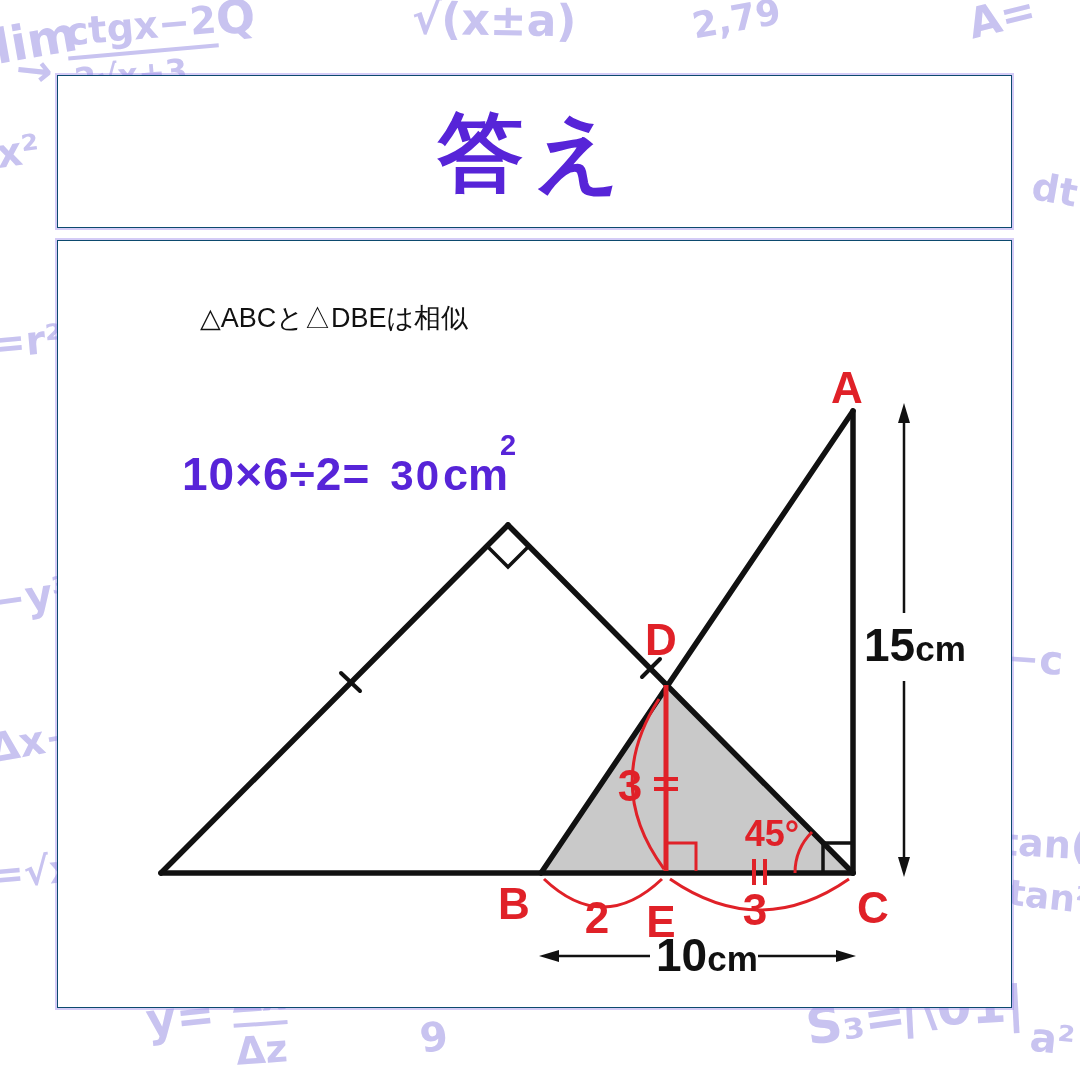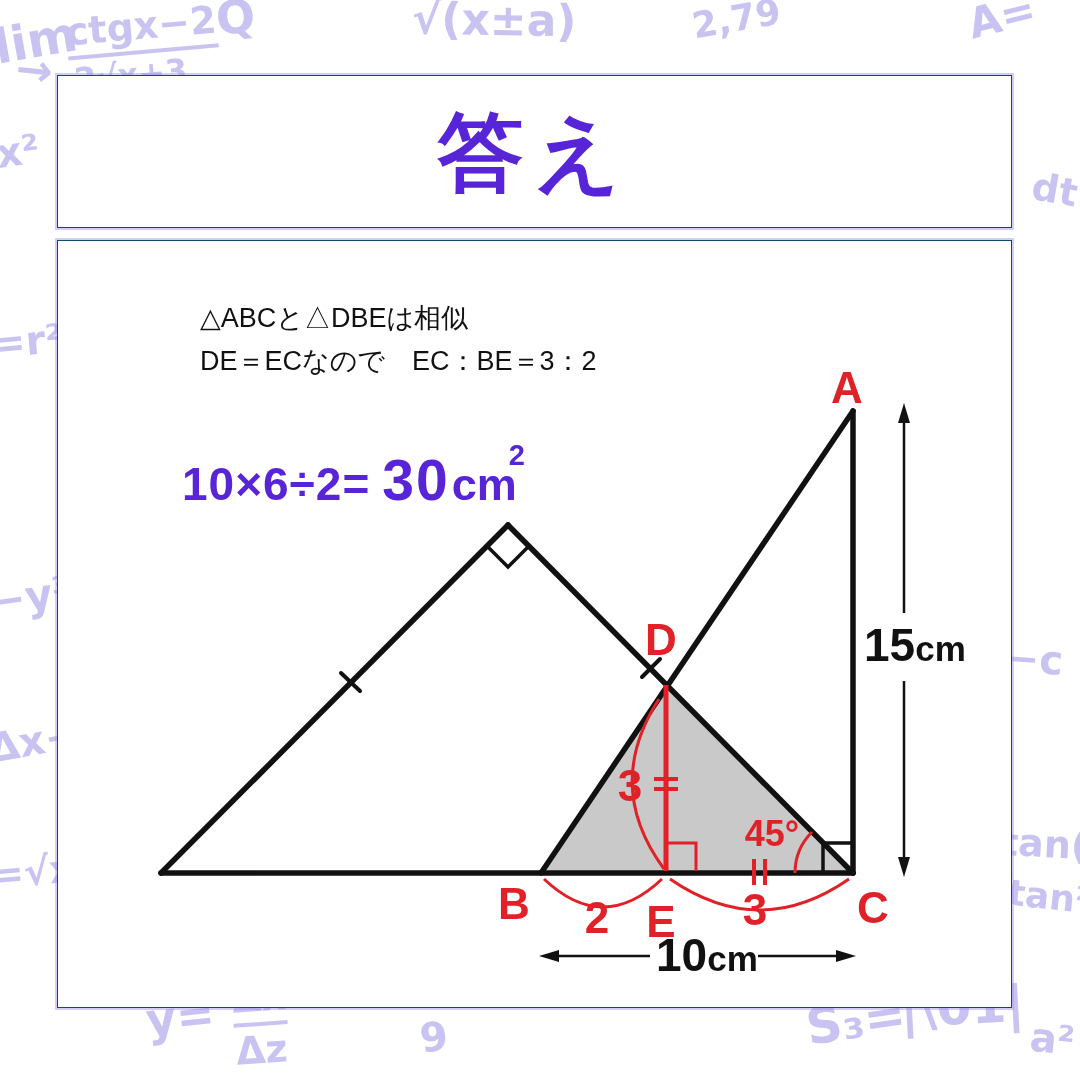--- a/index.html
+++ b/index.html
@@ -27,21 +27,21 @@
   .content-box{top:240px;height:768px;}
 
   .sol-text{position:absolute;left:102px;top:56px;z-index:3;margin-left:40px;}
   .sol-line{white-space:pre;font-size:27px;line-height:43px;color:#111;}
 
   .formula{
     position:absolute;left:124px;top:206px;z-index:3;color:#5724d8;font-weight:bold;
     display:flex;align-items:baseline;
   }
   .f-expr{font-size:46px;letter-spacing:1px;}
-  .f-res{font-size:57px;margin-left:12px;letter-spacing:2px;}
+  .f-res{font-size:42px;margin-left:20px;letter-spacing:2px;}
   .f-unit{font-size:45px;position:relative;margin-left:2px;}
   .f-sup{position:absolute;top:-20px;right:-8px;font-size:29px;}
 
   svg.diagram{position:absolute;left:0;top:0;z-index:2;}
   .blk{stroke:#111;stroke-width:5.5;stroke-linecap:round;fill:none;}
   .blk-thin{stroke:#111;stroke-width:3.5;fill:none;}
   .tick{stroke:#111;stroke-width:4;stroke-linecap:round;}
   .meas{stroke:#111;stroke-width:2.5;fill:none;}
   .red{stroke:#e02128;fill:none;}
   .rlab{fill:#e02128;font-weight:bold;font-size:44px;}
@@ -78,21 +78,20 @@
 <div class="doodle" style="left:1030px;top:1016px;font-size:40px;transform:rotate(6deg)">a²</div>
 
 <div class="panel title-box">
   <div class="title-text">答え</div>
 </div>
 
 <div class="panel content-box">
 
   <div class="sol-text">
     <div class="sol-line">△ABCと△DBEは相似</div>
-    <div class="sol-line">DE＝ECなので　EC：BE＝3：2</div>
   </div>
 
   <div class="formula">
     <span class="f-expr">10×6÷2=</span>
     <span class="f-res">30</span>
     <span class="f-unit"><span>cm</span><span class="f-sup">2</span></span>
   </div>
 
   <svg class="diagram" width="945" height="755" viewBox="0 0 945 755" xmlns="http://www.w3.org/2000/svg">
 

